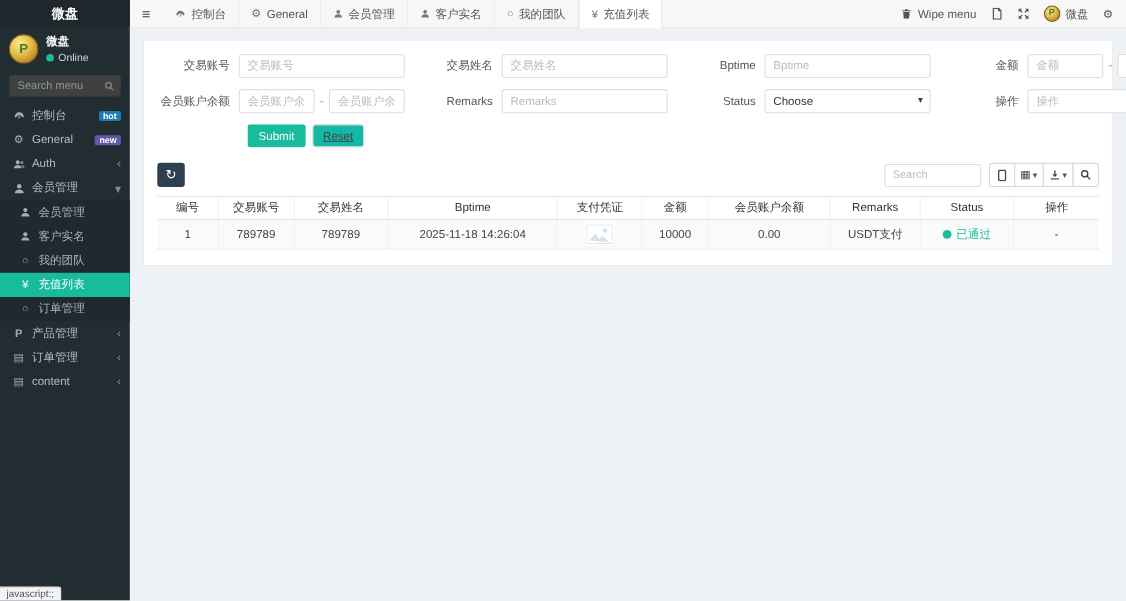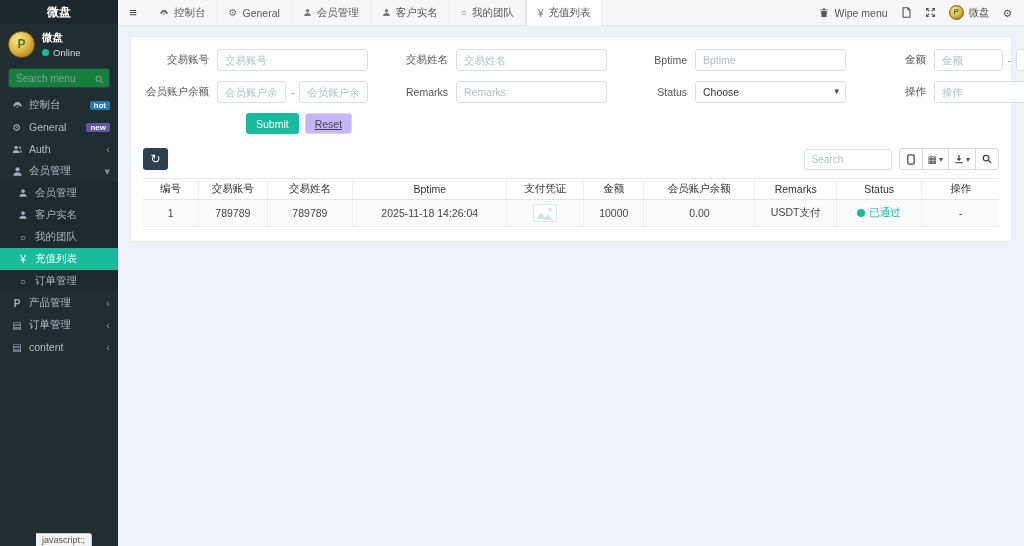--- a/index.html
+++ b/index.html
@@ -15,21 +15,21 @@
   .user-panel { display:flex; align-items:center; gap:7px; padding:7px 8px 6px; }
   .coin { width:27px; height:27px; border-radius:50%; flex:0 0 27px;
     background:radial-gradient(circle at 35% 30%, #f9e98c, #e3bc45 45%, #b5862a 80%, #8f6a1d);
     border:1px solid #7c5c18; position:relative; }
   .coin::after { content:"P"; position:absolute; left:0; right:0; top:5px; text-align:center;
     color:#3f7d2c; font-size:12px; font-weight:bold; }
   .user-panel .uname { color:#fff; font-weight:bold; font-size:10.5px; }
   .online { display:flex; align-items:center; gap:4px; font-size:9.5px; color:#d2dade; margin-top:2px; }
   .dot { width:7px; height:7px; border-radius:50%; background:var(--accent); }
   .side-search { margin:4px 8px 6px; position:relative; }
-  .side-search input { width:100%; height:20px; background:#15803d; border:1px solid #2f3d44;
+  .side-search input { width:100%; height:20px; background:#404040; border:1px solid #2f3d44;
     border-radius:3px; color:#cfd8dc; font-size:10px; padding:0 20px 0 7px; outline:none; }
   .side-search input::placeholder { color:#8a9aa2; }
   .side-search .mag { position:absolute; right:6px; top:4px; opacity:.7; }
   .menu { list-style:none; }
   .menu li { height:22px; display:flex; align-items:center; padding:0 8px 0 10px;
     cursor:pointer; font-size:10.5px; white-space:nowrap; }
   .menu li .mi { width:14px; flex:0 0 14px; display:inline-flex; justify-content:center;
     margin-right:5px; color:#9fb0b8; font-size:10px; }
   .menu li .lbl { flex:1; overflow:hidden; }
   .menu li .chev { color:#7f9198; font-size:11px; }
@@ -70,22 +70,22 @@
   .field input::placeholder { color:#b6bcc2; }
   .range { flex:1; display:flex; align-items:center; gap:5px; min-width:0; }
   .range input { width:40%; flex:1; }
   .range .sep { color:#999; }
   .selectwrap { flex:1; position:relative; min-width:0; }
   .selectwrap select { width:100%; appearance:none; -webkit-appearance:none; }
   .selectwrap .caret { position:absolute; right:7px; top:5px; font-size:9px; color:#444; pointer-events:none; }
   .btn-row { margin:10px 0 0 82px; display:flex; gap:6px; }
   .btn { height:21px; padding:0 9px; border-radius:3px; border:1px solid transparent;
     font-size:10.5px; cursor:pointer; font-family:inherit; }
-  .btn.submit { background:var(--accent); color:#fff;margin-left:21px; }
-  .btn.reset { background:#c4b5fd; border-color:#d5d9dd; color:#444;text-decoration:underline; }
+  .btn.submit { background:var(--accent); color:#fff; }
+  .btn.reset { background:#14b8a6; border-color:#d5d9dd; color:#444;text-decoration:underline; }
 
   .toolbar { margin-top:14px; display:flex; align-items:center; justify-content:space-between; }
   .btn-refresh { width:25px; height:22px; background:var(--refresh-btn); color:#fff; border:none;
     border-radius:3px; font-size:12px; cursor:pointer; line-height:20px; }
   .tool-right { display:flex; align-items:center; gap:8px; }
   .tool-search { width:88px; height:21px; border:1px solid #dcdfe3; border-radius:3px;
     padding:0 7px; font-size:10px; outline:none; font-family:inherit; }
   .tool-search::placeholder { color:#b6bcc2; }
   .btn-group { display:flex; }
   .tool-btn { height:22px; min-width:24px; padding:0 5px; background:#fff; border:1px solid #d5d9dd;
@@ -106,21 +106,21 @@
   .grid col.c4{width:9%} .grid col.c5{width:7%} .grid col.c6{width:13%} .grid col.c7{width:9.5%}
   .grid col.c8{width:10%} .grid col.c9{width:9%}
   .status-ok { color:var(--status-ok); display:inline-flex; align-items:center; gap:4px; }
   .status-ok .dot { width:8px; height:8px; }
   .voucher { display:inline-block; cursor:pointer; line-height:0; background:#fff; padding:1px; }
   .table-footer { margin-top:13px; color:#666; font-size:10.5px; }
 
   
   .statusbar { position:absolute; left:0; bottom:0; background:#f3f3f3; border:1px solid #c9c9c9;
     border-left:none; border-bottom:none; border-top-right-radius:3px; padding:1px 6px;
-    font-size:9px; color:#555; z-index:9;margin-left:36px; }
+    font-size:9px; color:#555; z-index:9; }
 
   svg.ic { display:inline-block; vertical-align:middle; }
 </style>
 </head>
 <body>
 
 <div class="sidebar">
   <div class="brand">微盘</div>
 
   <div class="user-panel">

